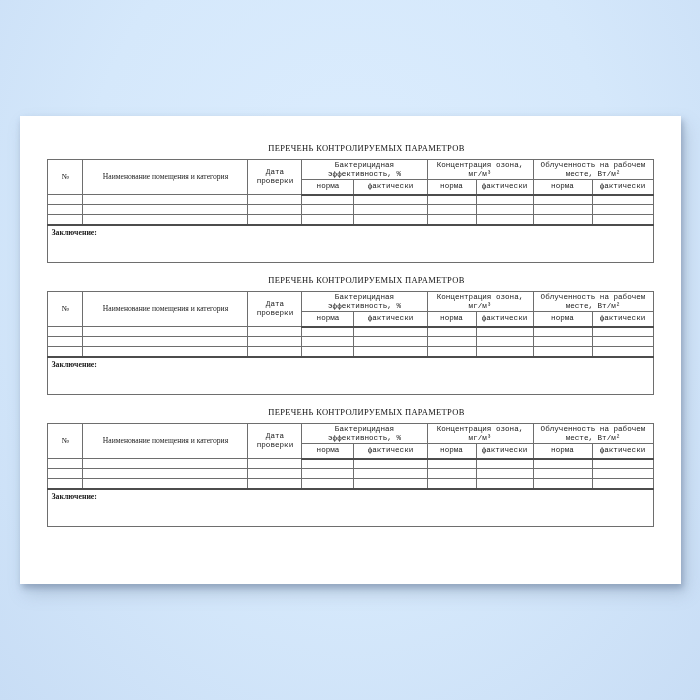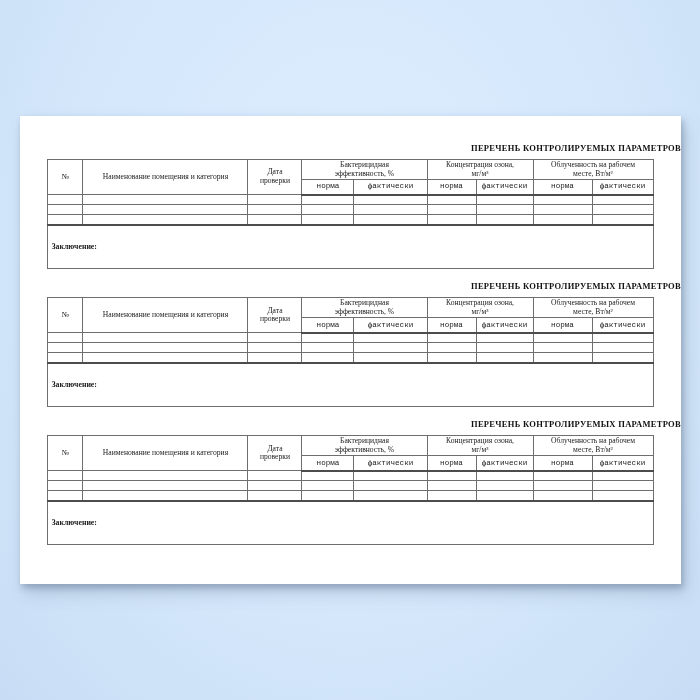--- a/index.html
+++ b/index.html
@@ -23,23 +23,23 @@
     background: #ffffff;
     box-shadow: 2px 4px 6px rgba(100,120,148,0.45), 5px 9px 16px rgba(100,120,148,0.28);
     box-sizing: border-box;
     padding-top: 27px;
   }
   .block {
     margin-bottom: 12px;
   }
   .tbl-title {
     margin: 0 auto 6px auto;
-    text-align: right;
+    text-align: center;
     font-family: "Liberation Serif", "DejaVu Serif", serif;
-    font-weight: bold;
+    font-weight: normal;
     font-size: 8.5px;
     line-height: 10px;
     letter-spacing: 0.3px;
     color: #111111;
     padding-left: 32px;
   }
   table.params {
     width: 605px;
     margin: 0 auto;
     border-collapse: collapse;
@@ -67,27 +67,27 @@
   }
   .data-row td { height: 10px; }
   .data-row-last td {
     border-bottom-width: 2px;
     border-bottom-color: #4c4c4c;
   }
   .conclusion-row td {
     height: 38px;
     text-align: left;
     vertical-align: top;
-    padding: 17px 3px;
+    padding: 3px 3px;
   }
   .conclusion-label {
     font-weight: bold;
     font-size: 7.8px;
   }
-  .ln { display: block; }
+  .ln { display: block; font-family: Liberation Mono, monospace; }
 </style>
 </head>
 <body>
 
 <div class="paper">
 
   <section class="block">
     <h2 class="tbl-title">ПЕРЕЧЕНЬ КОНТРОЛИРУЕМЫХ ПАРАМЕТРОВ</h2>
     <table class="params">
       <colgroup>

